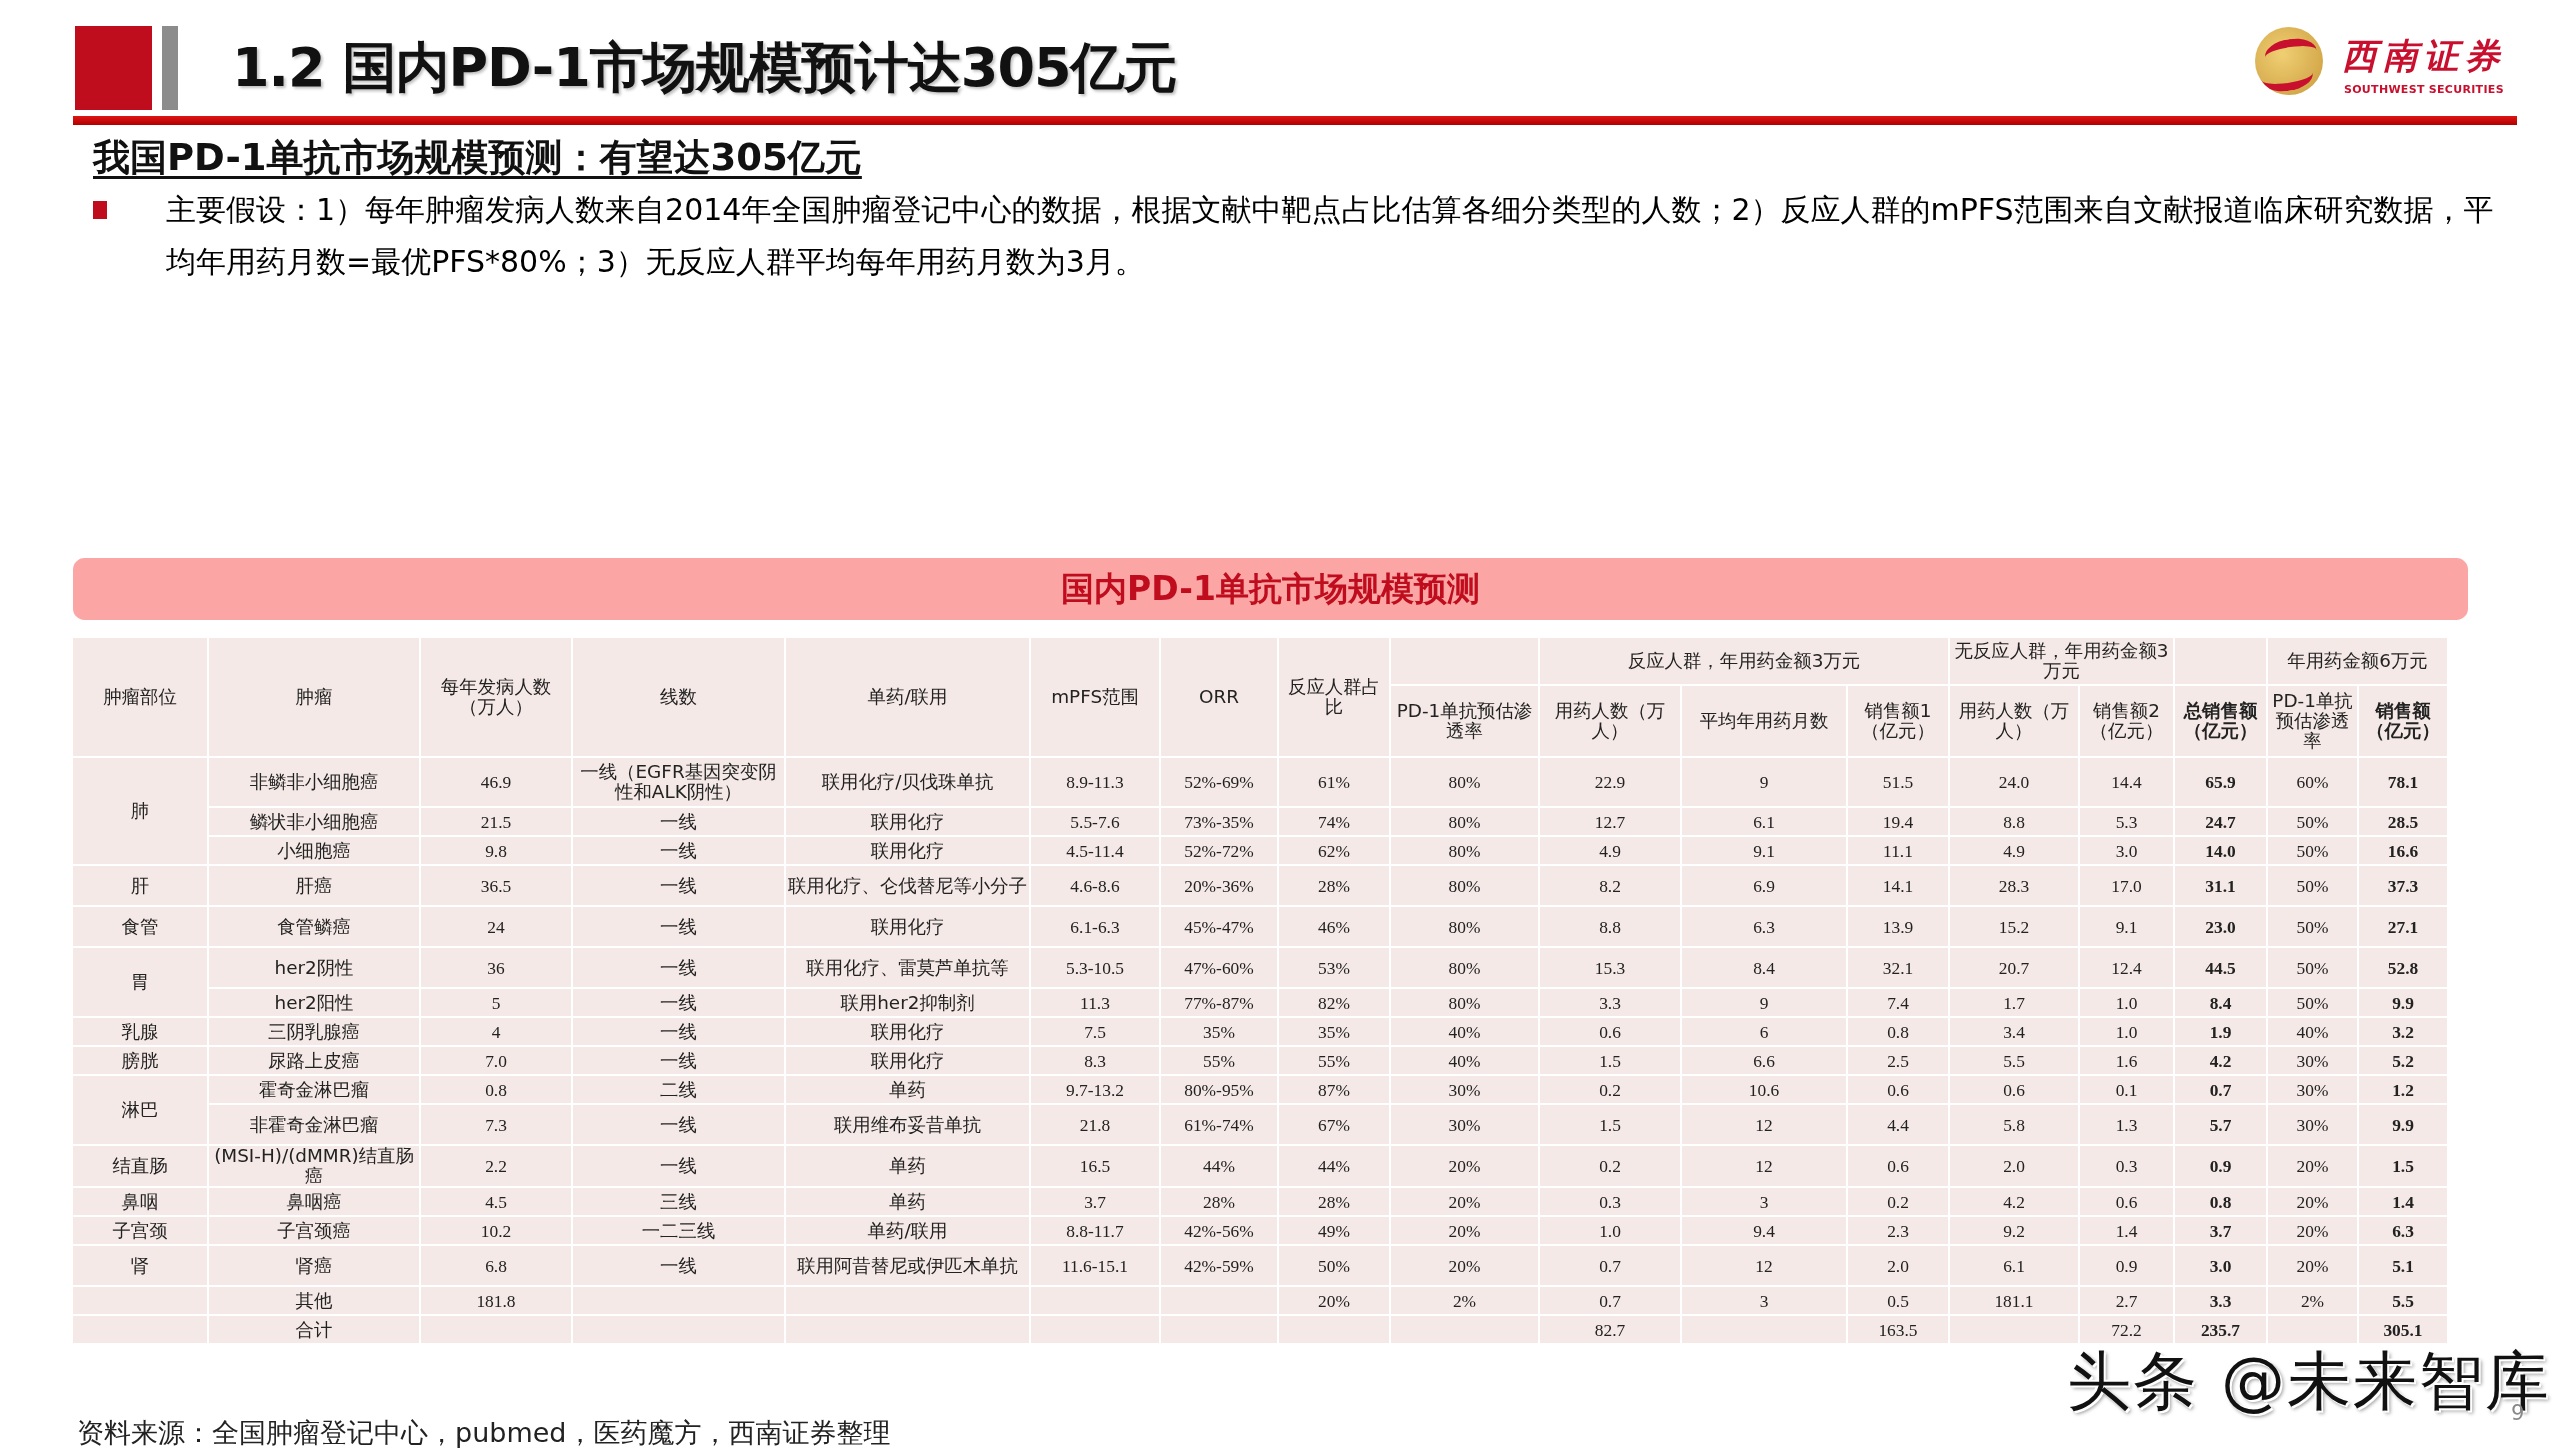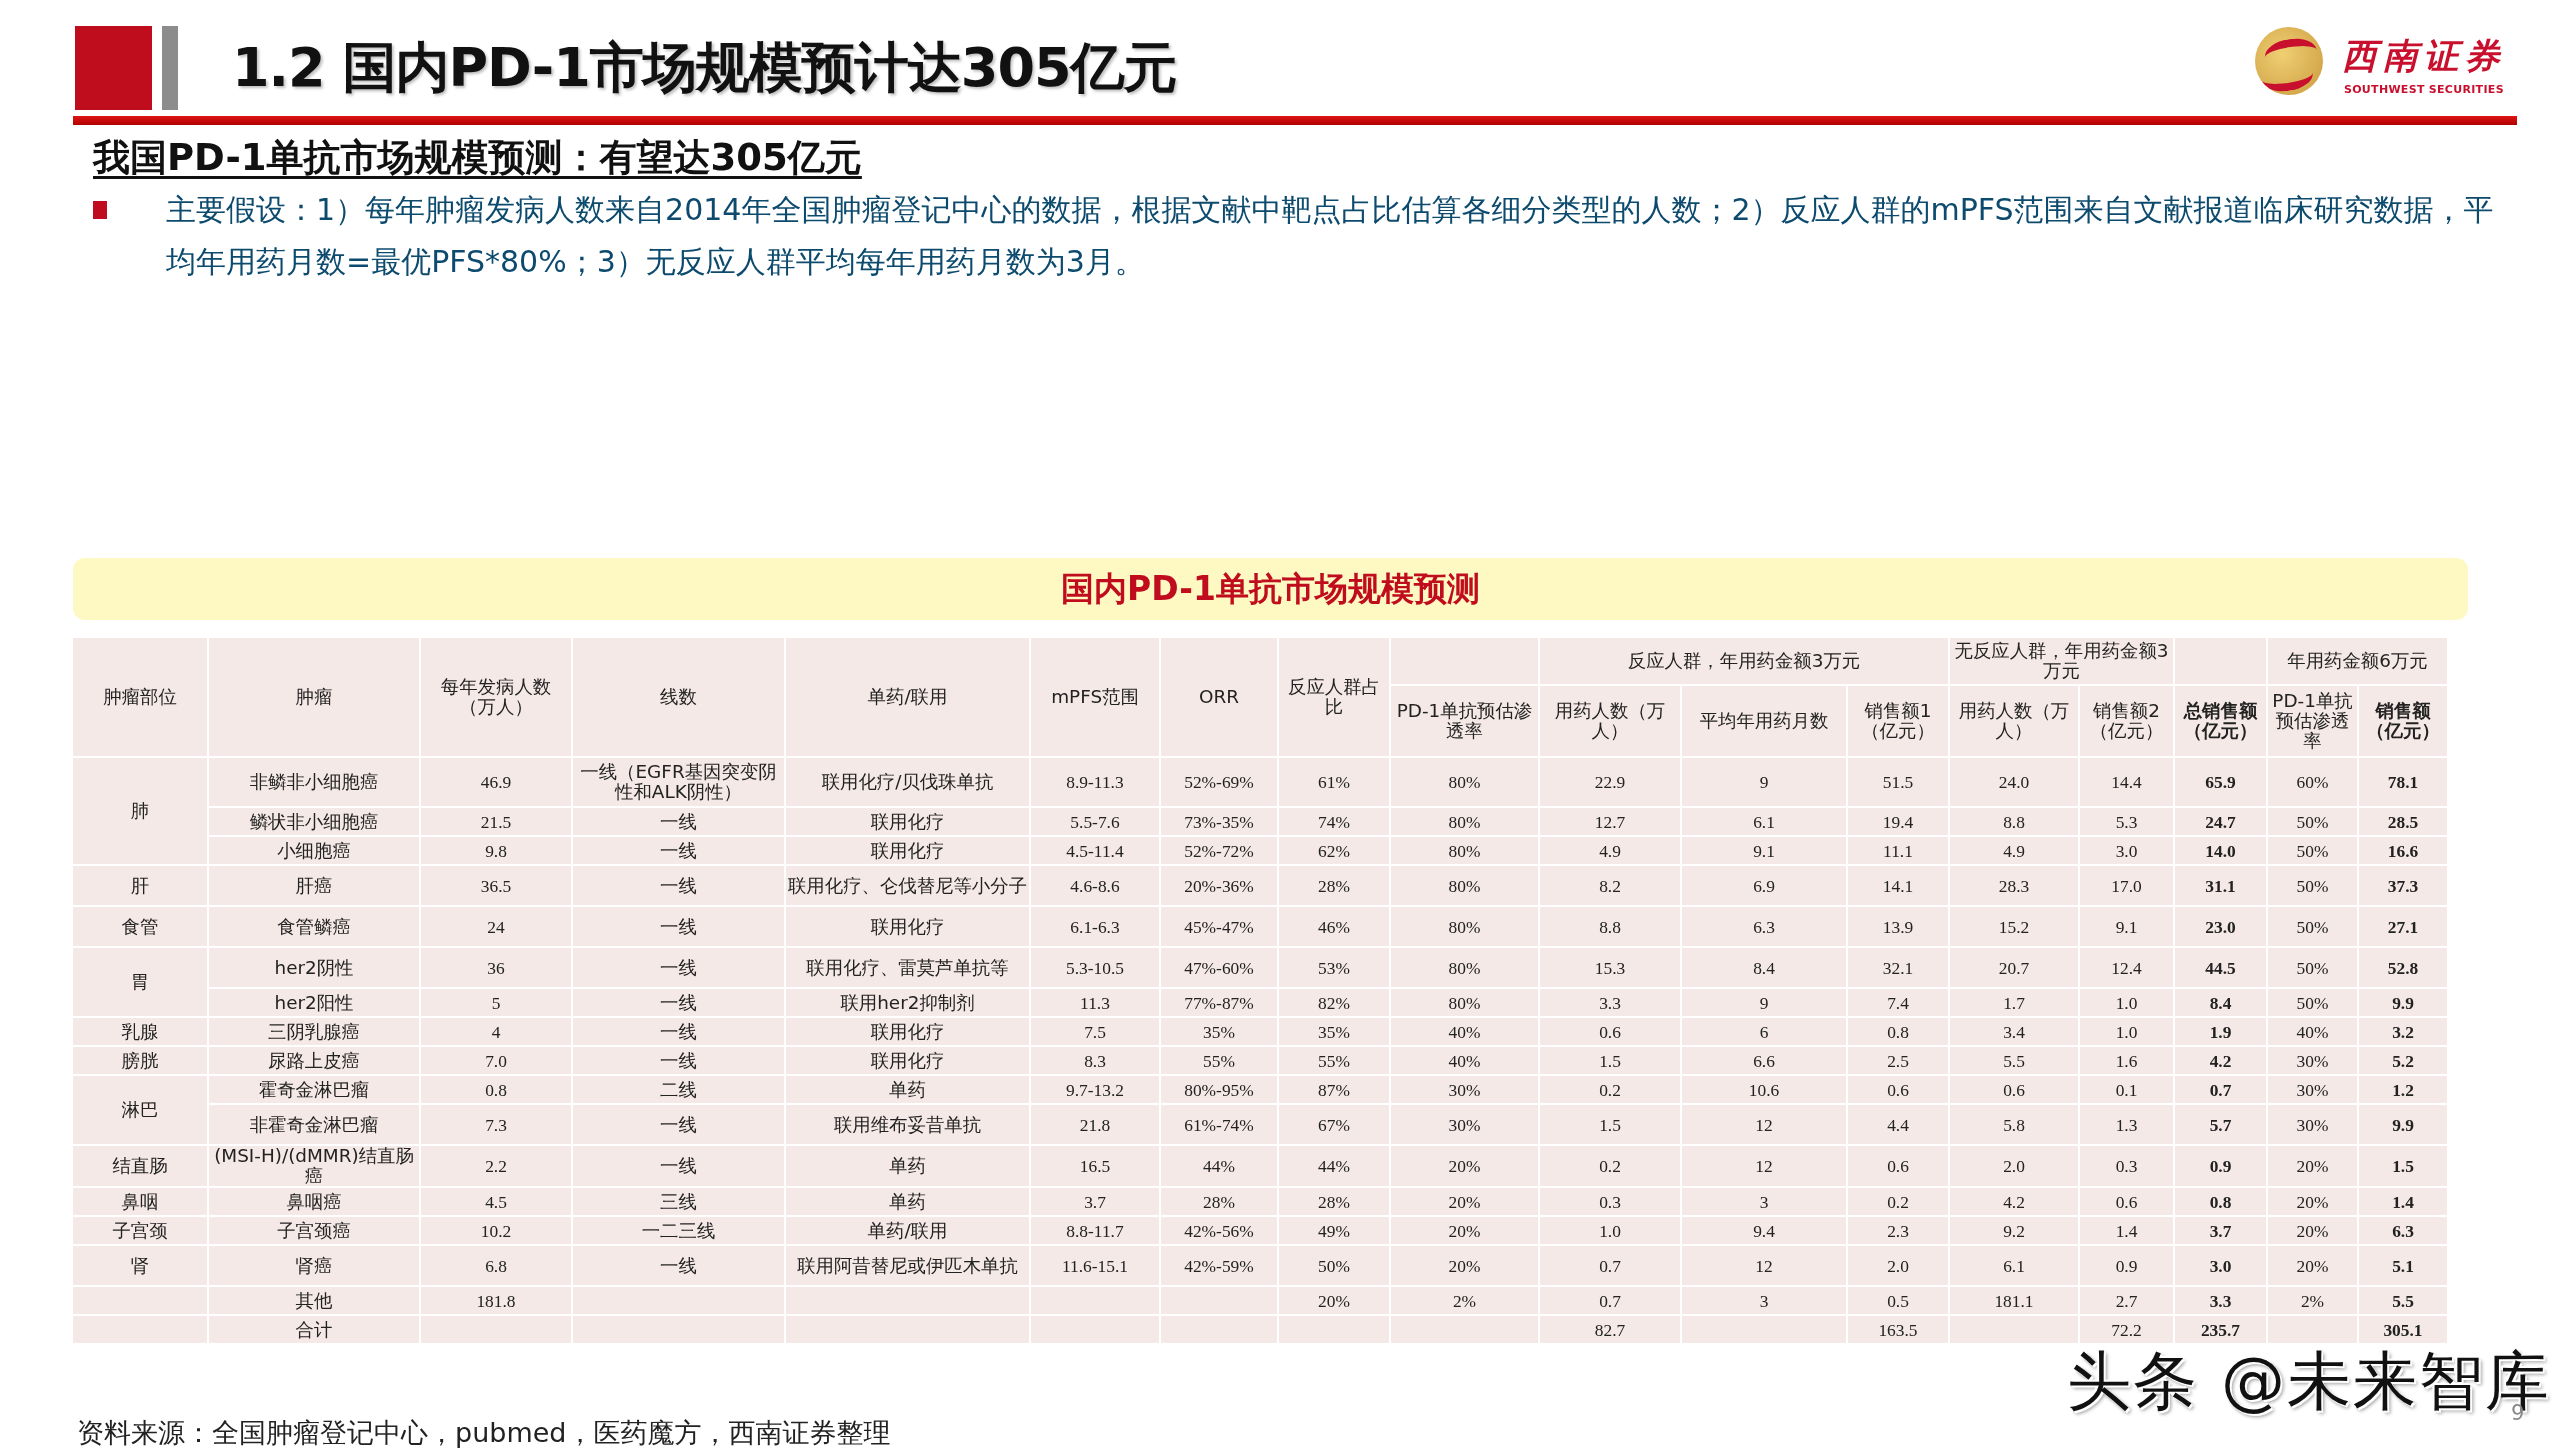--- a/index.html
+++ b/index.html
@@ -23,24 +23,24 @@
   .logo-circle .s2 { position:absolute; left:5.8px; top:35px; width:52px; height:21px; border-radius:50%;
     border-bottom:8.7px solid #c8102e; transform:rotate(-8deg); }
   .logo-cn { position:absolute; left:87px; top:5.8px; font-family:"DejaVu Serif",serif; font-size:35px;
     color:#c8102e; font-weight:bold; letter-spacing:5.8px; font-style:italic; }
   .logo-en { position:absolute; left:89px; top:56px; font-size:11px; color:#c8102e; font-weight:bold; letter-spacing:0.3px; }
 
   .subtitle { position:absolute; left:93px; top:133px; font-size:37px; font-weight:bold; color:#111;
     text-decoration:underline; text-underline-offset:5.8px; text-decoration-thickness:2.9px; }
 
   .bullets { position:absolute; left:93px; top:184px; width:2405px; }
-  .bullet { position:relative; padding-left:73px; font-size:30px; line-height:52px; color:#0c4a6e; margin-bottom:13.5px; }
+  .bullet { position:relative; padding-left:73px; font-size:30px; line-height:52px; color:#000000; margin-bottom:13.5px; }
   .bullet .marker { position:absolute; left:0; top:17.4px; width:13.5px; height:17.4px; background:#c00d1e; }
 
-  .table-banner { position:absolute; left:73px; top:558px; width:2395px; height:62px; background:#fef9c3;
+  .table-banner { position:absolute; left:73px; top:558px; width:2395px; height:62px; background:#fca5a5;
     border-radius:11.6px; text-align:center; }
   .table-banner span { font-size:33px; font-weight:bold; color:#c00d1e; line-height:62px; }
 
   table.data { position:absolute; left:71px; top:636px; border-collapse:separate; border-spacing:2.9px;
     font-family:"Liberation Serif","DejaVu Serif",serif; table-layout:fixed; }
   table.data td, table.data th { background:#f4e9e6; text-align:center; vertical-align:middle;
     font-size:17.4px; font-weight:normal; color:#222; padding:0 1.9px; line-height:20px; overflow:hidden; }
   table.data th { font-family:"DejaVu Sans","Liberation Sans",sans-serif; font-size:18.4px; }
   table.data th.bold, table.data td.bold { font-weight:bold; }
   table.data td.cn { font-family:"DejaVu Sans","Liberation Sans",sans-serif; font-size:18.4px; }

